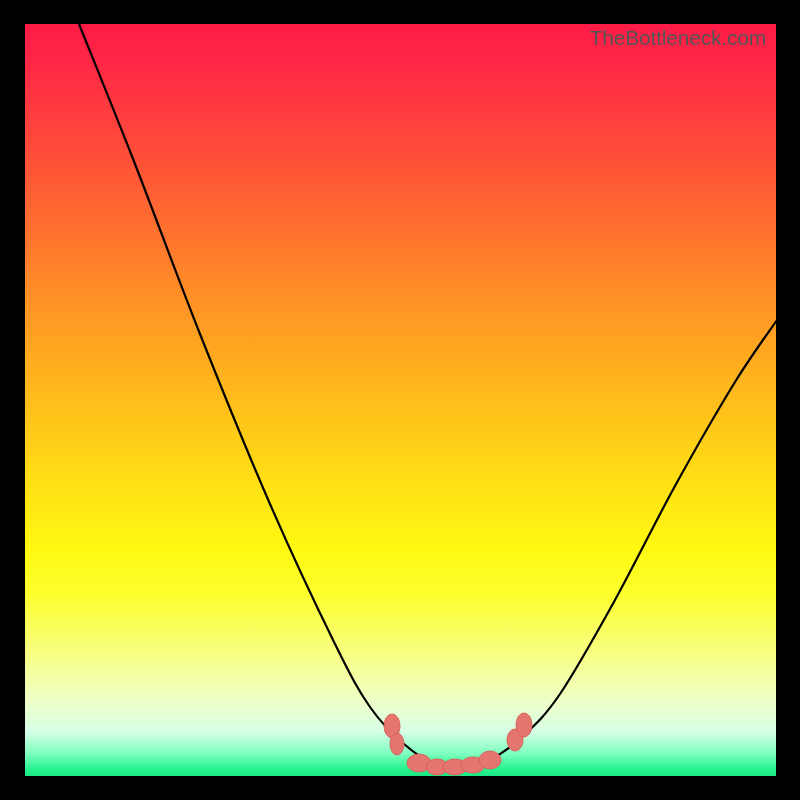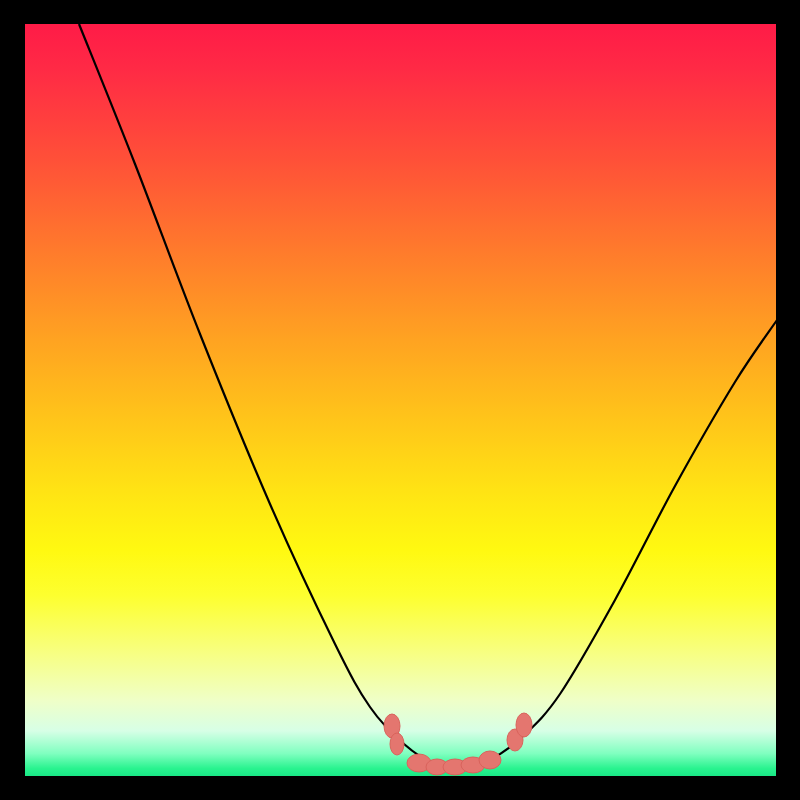--- a/index.html
+++ b/index.html
@@ -56,20 +56,21 @@
   .marker {
     fill: #e4766f;
     stroke: #d9635c;
     stroke-width: 1;
   }
 </style>
 </head>
 <body>
 
 <div class="frame">
+  <div class="watermark">TheBottleneck.com</div>
   <svg class="curve" viewBox="0 0 751 752">
     <path id="curvePath" fill="none" stroke="#000" stroke-width="2.2" d="M 54 0 C 63.333333333333336 23.333333333333332, 89.83333333333333 88.33333333333334, 110 140 C 130.16666666666666 191.66666666666666, 152.5 253.33333333333334, 175 310 C 197.5 366.6666666666667, 222.5 428.3333333333333, 245 480 C 267.5 531.6666666666666, 293.3333333333333 586.1666666666666, 310 620 C 326.6666666666667 653.8333333333334, 333.5 666.3333333333334, 345 683 C 356.5 699.6666666666666, 368.1666666666667 710.5, 379 720 C 389.8333333333333 729.5, 400.1666666666667 736.3333333333334, 410 740 C 419.8333333333333 743.6666666666666, 428.6666666666667 742.8333333333334, 438 742 C 447.3333333333333 741.1666666666666, 456 740, 466 735 C 476 730, 486.5 722.8333333333334, 498 712 C 509.5 701.1666666666666, 519.6666666666666 692.6666666666666, 535 670 C 550.3333333333334 647.3333333333334, 570.8333333333334 610.6666666666666, 590 576 C 609.1666666666666 541.3333333333334, 630 498.3333333333333, 650 462 C 670 425.6666666666667, 693 385.6666666666667, 710 358 C 727 330.3333333333333, 745 306.3333333333333, 752 296"></path>
     <g id="markers">
         <ellipse cx="367" cy="702" rx="8" ry="12" class="marker"></ellipse>
         <ellipse cx="372" cy="720" rx="7" ry="11" class="marker"></ellipse>
         <ellipse cx="394" cy="739" rx="12" ry="9" class="marker"></ellipse>
         <ellipse cx="412" cy="743" rx="11" ry="8" class="marker"></ellipse>
         <ellipse cx="430" cy="743" rx="12" ry="8" class="marker"></ellipse>
         <ellipse cx="448" cy="741" rx="12" ry="8" class="marker"></ellipse>
         <ellipse cx="465" cy="736" rx="11" ry="9" class="marker"></ellipse>

